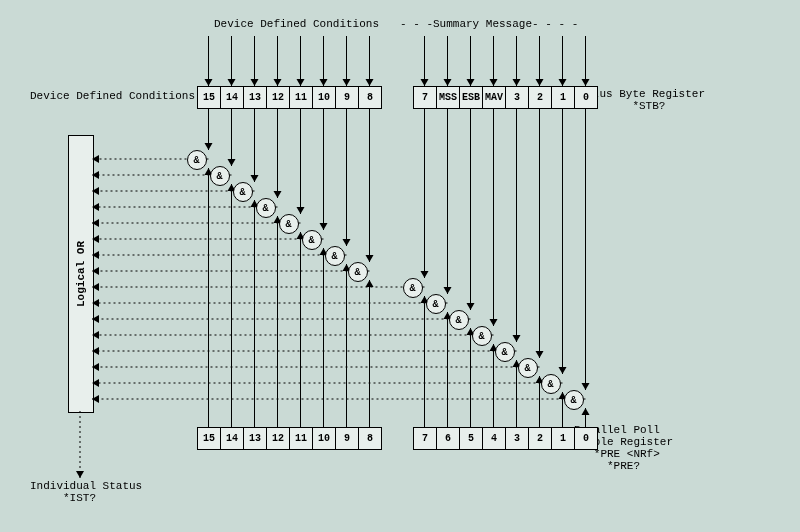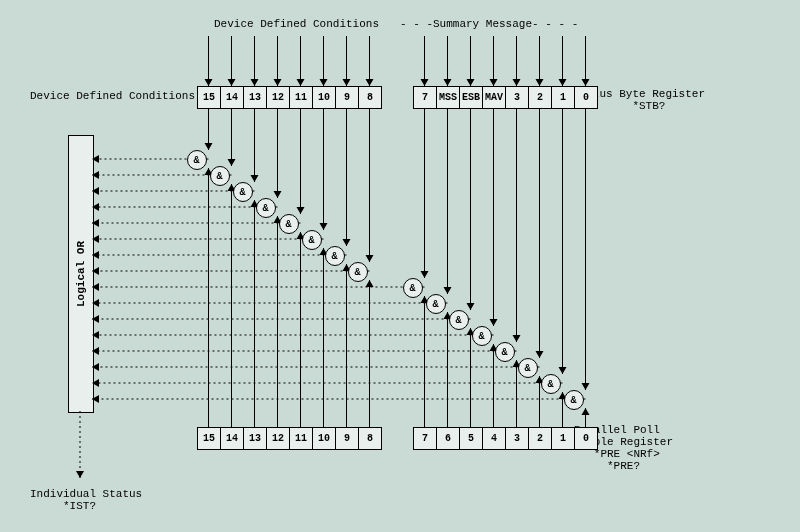--- a/index.html
+++ b/index.html
@@ -86,21 +86,21 @@
 <div class="label" style="left:214px; top:18px;">Device Defined Conditions</div>
 <div class="label" style="left:400px; top:18px;">- - -Summary Message- - - -</div>
 
 <div class="label" style="left:30px; top:90px;">Device Defined Conditions</div>
 <div class="label" style="left:573px; top:88px;">Status Byte Register
          *STB?</div>
 <div class="label" style="left:574px; top:424px;">Parallel Poll
 Enable Register
    *PRE &lt;NRf&gt;
      *PRE?</div>
-<div class="label" style="left:30px; top:480px;margin-top:8px;">Individual Status
+<div class="label" style="left:30px; top:480px;">Individual Status
      *IST?</div>
 
 <div class="or-block" style="left:68px; top:135px; width:24px; height:276px;">
   <span>Logical OR</span>
 </div>
 
 <div class="register" id="reg-top-hi" style="left:197px; top:86px;">
     <div class="cell">15</div>
     <div class="cell">14</div>
     <div class="cell">13</div>

